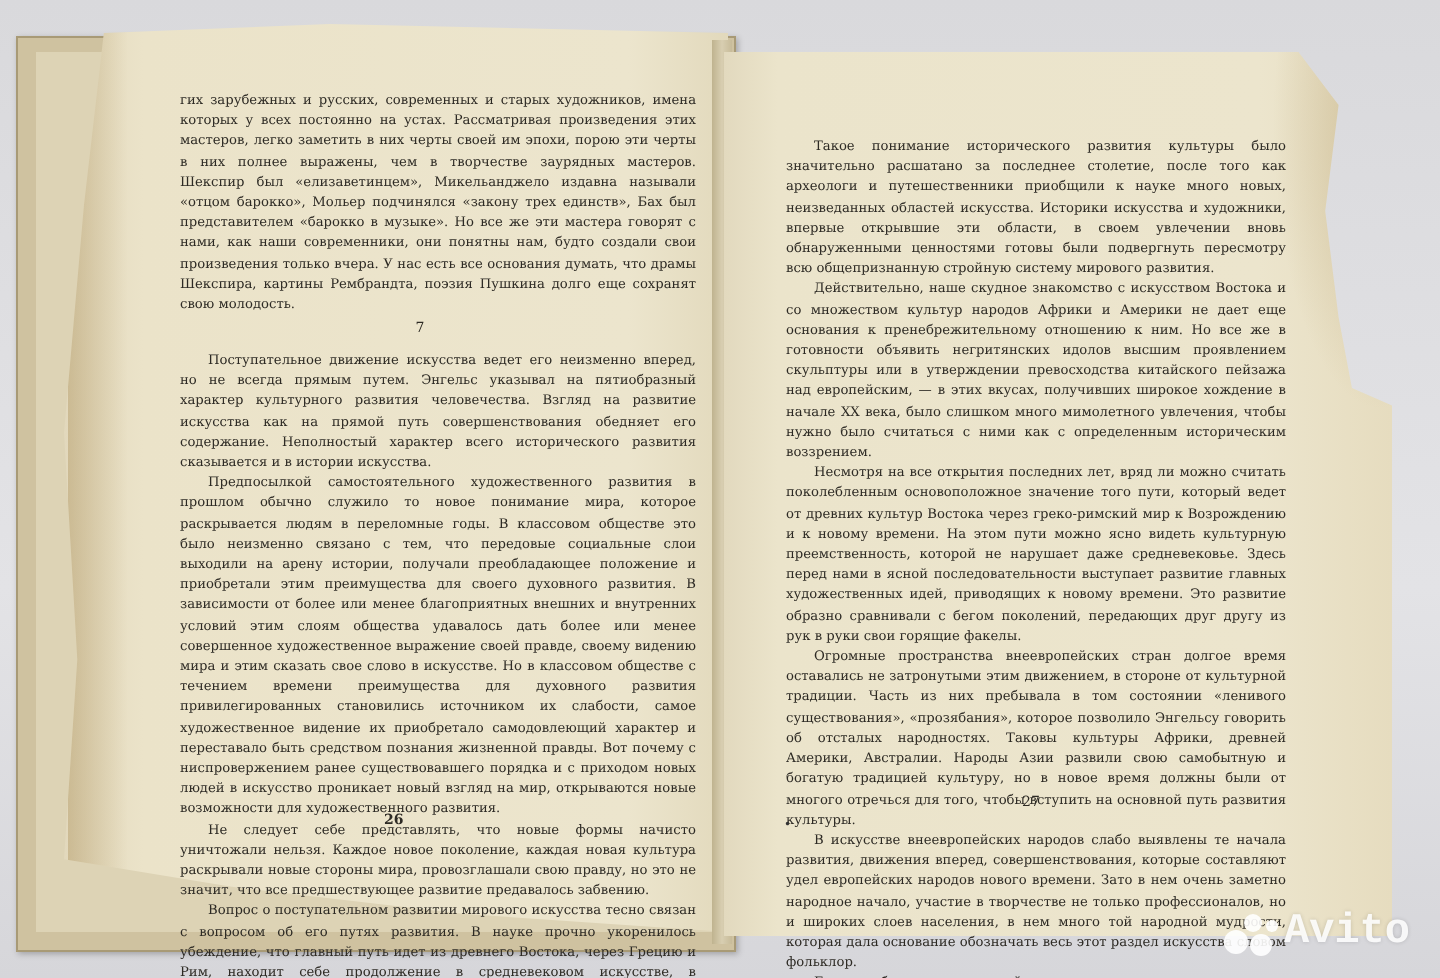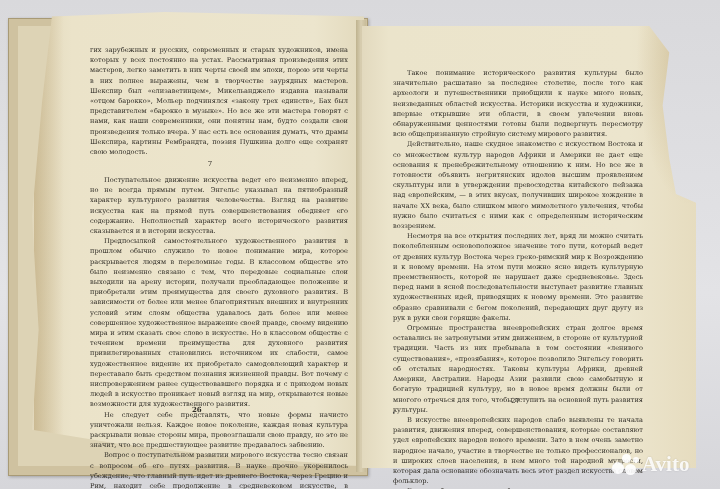--- a/index.html
+++ b/index.html
@@ -72,23 +72,23 @@
   .page-number {
     position: absolute; font-size: 7px; color: #2d2a24;
   }
   .pn-left { left: 192px; top: 405px; font-weight: bold; }
   .pn-right { left: 511px; top: 397px; }
   .mark { position: absolute; left: 392px; top: 409px; font-size: 6px; color: #333; }
 
   
   .watermark {
     position: absolute; left: 612px; top: 450px; height: 28px;
-    display: flex; align-items: center; gap: 4px;
+    display: flex; align-items: flex-end; gap: 4px;
     color: rgba(255,255,255,0.88);
-    font-family: Liberation Serif, serif; font-weight: bold; font-size: 21px;
+    font-family: Liberation Mono, monospace; font-weight: bold; font-size: 21px;
     text-shadow: 0 0 2px rgba(0,0,0,0.15);
   }
   .wm-dots { position: relative; width: 26px; height: 22px; }
   .wm-dots span { position: absolute; border-radius: 50%; background: rgba(255,255,255,0.9); }
   .d1 { left: 0; top: 9px; width: 12px; height: 12px; }
   .d2 { left: 10px; top: 1px; width: 9px; height: 9px; }
   .d3 { left: 13px; top: 11px; width: 11px; height: 11px; }
   .d4 { left: 21px; top: 4px; width: 6px; height: 6px; }
 </style>
 </head>

